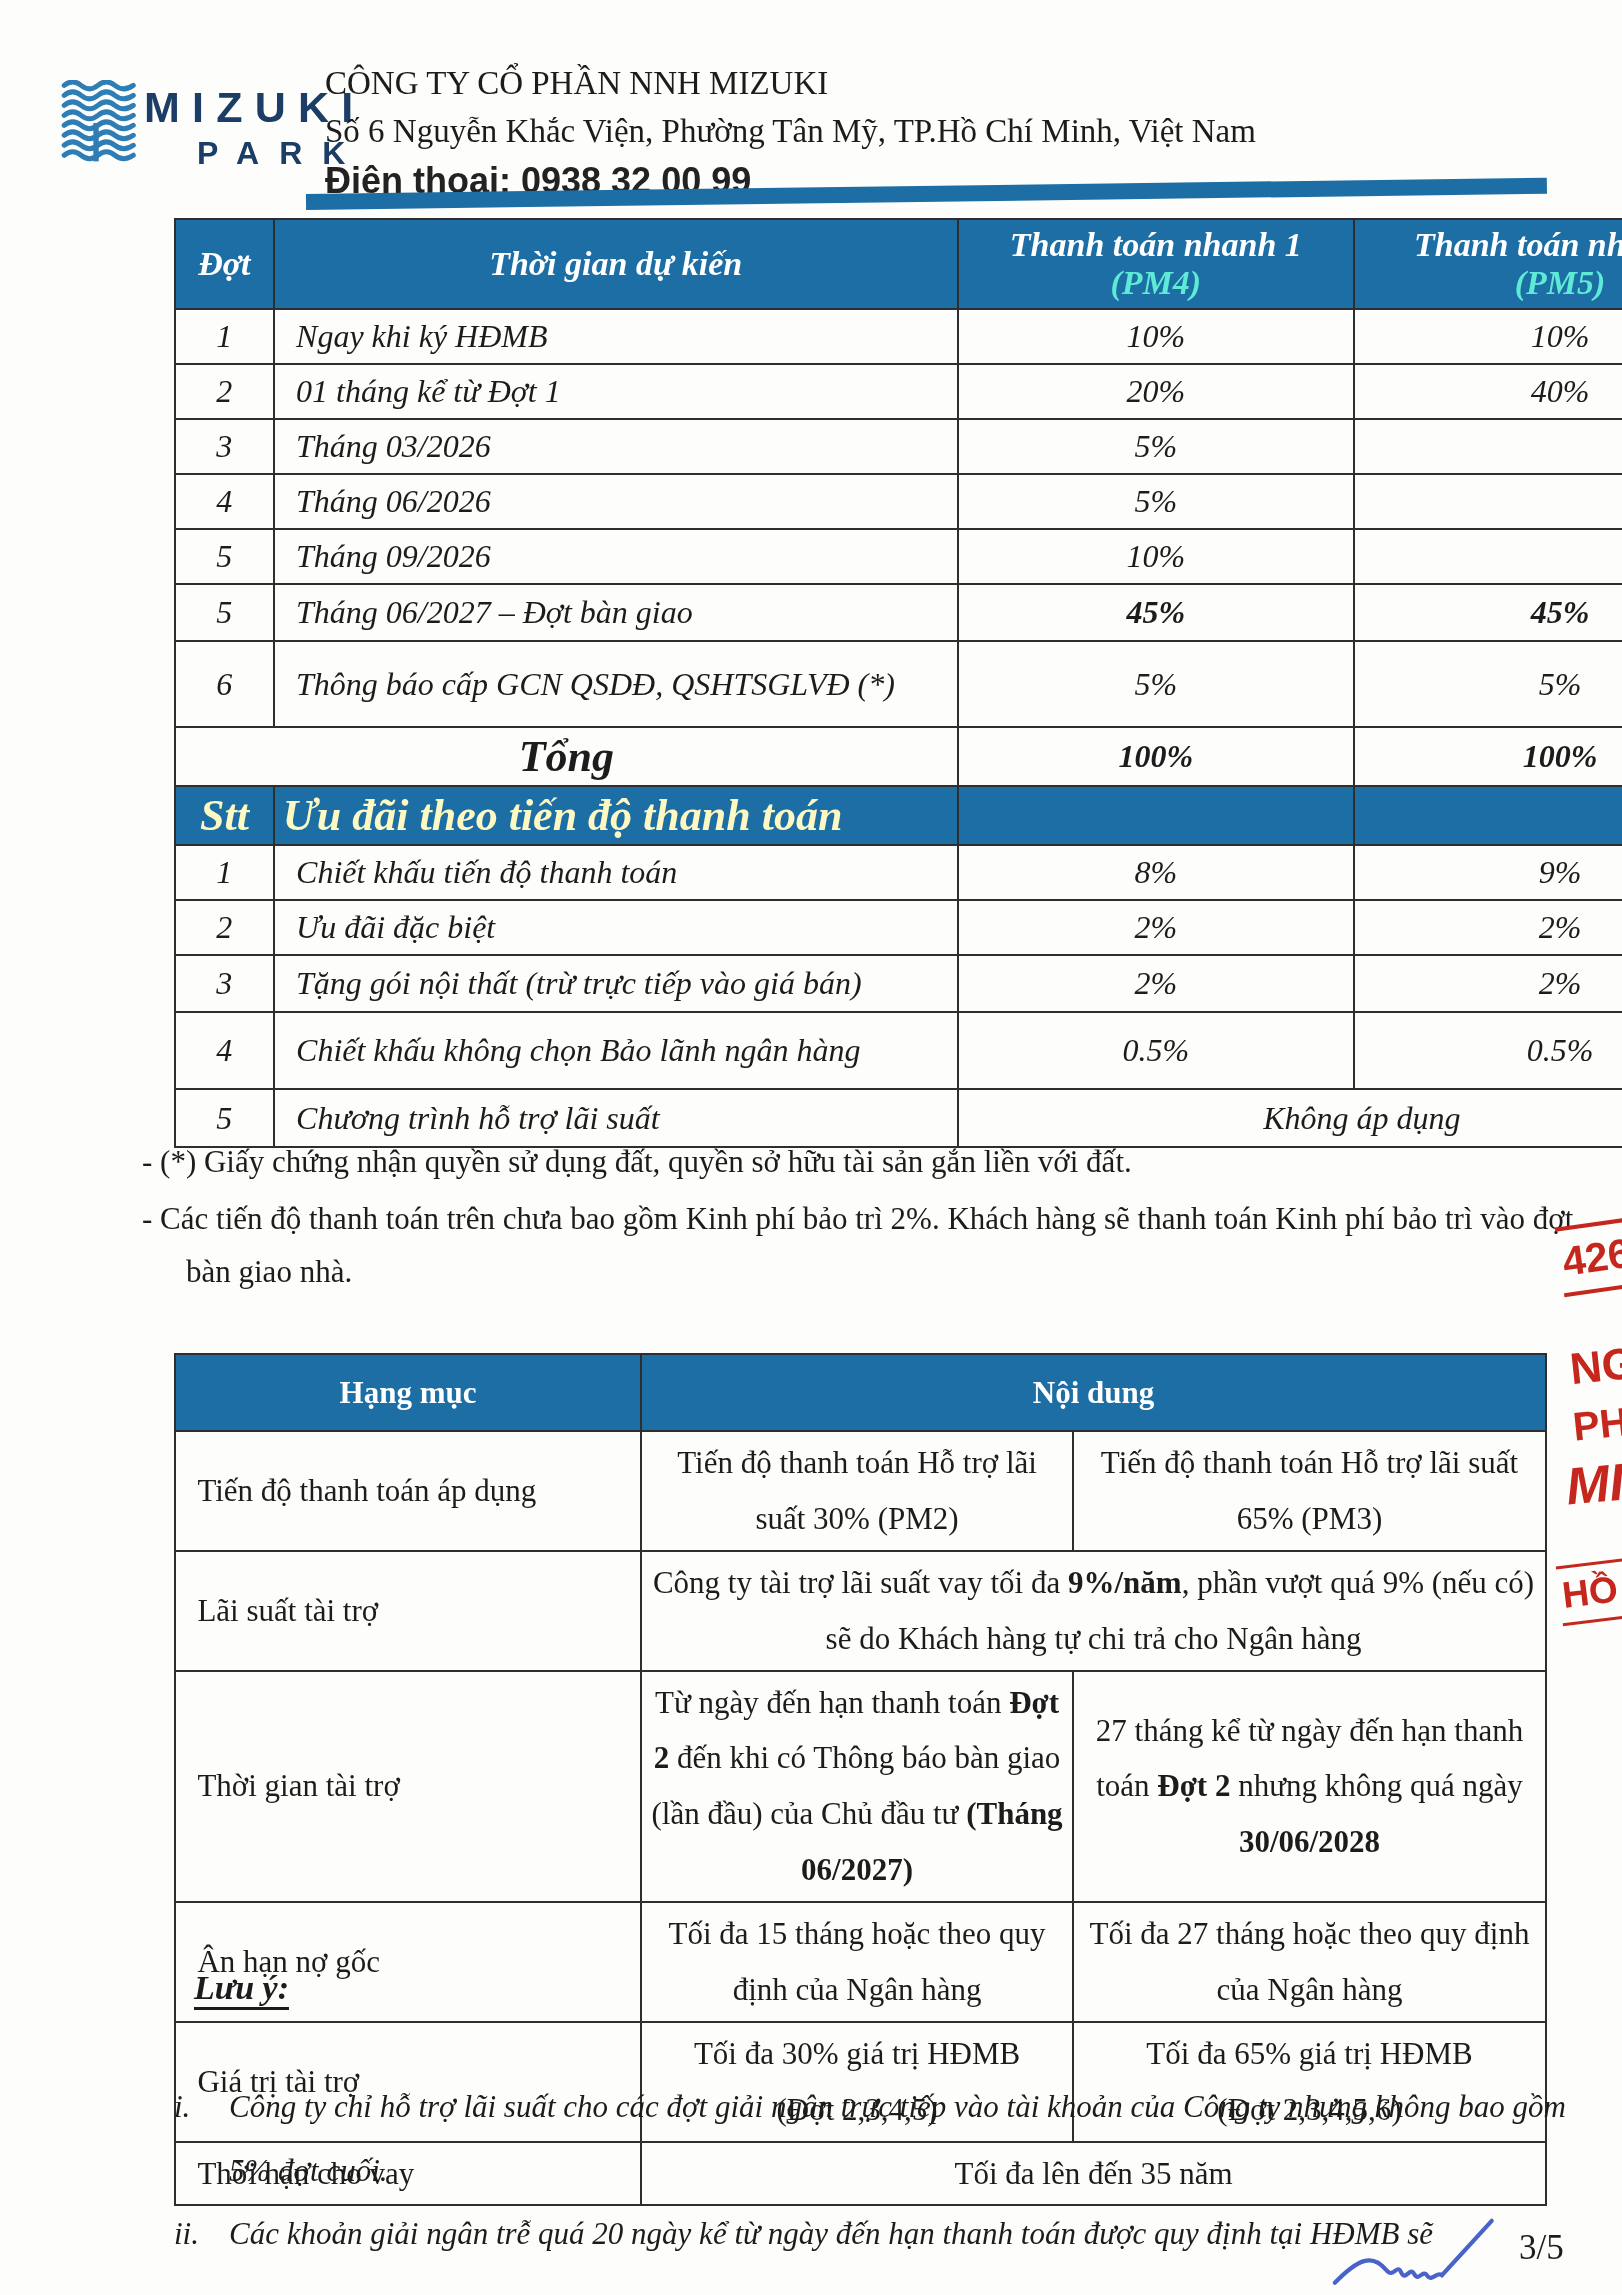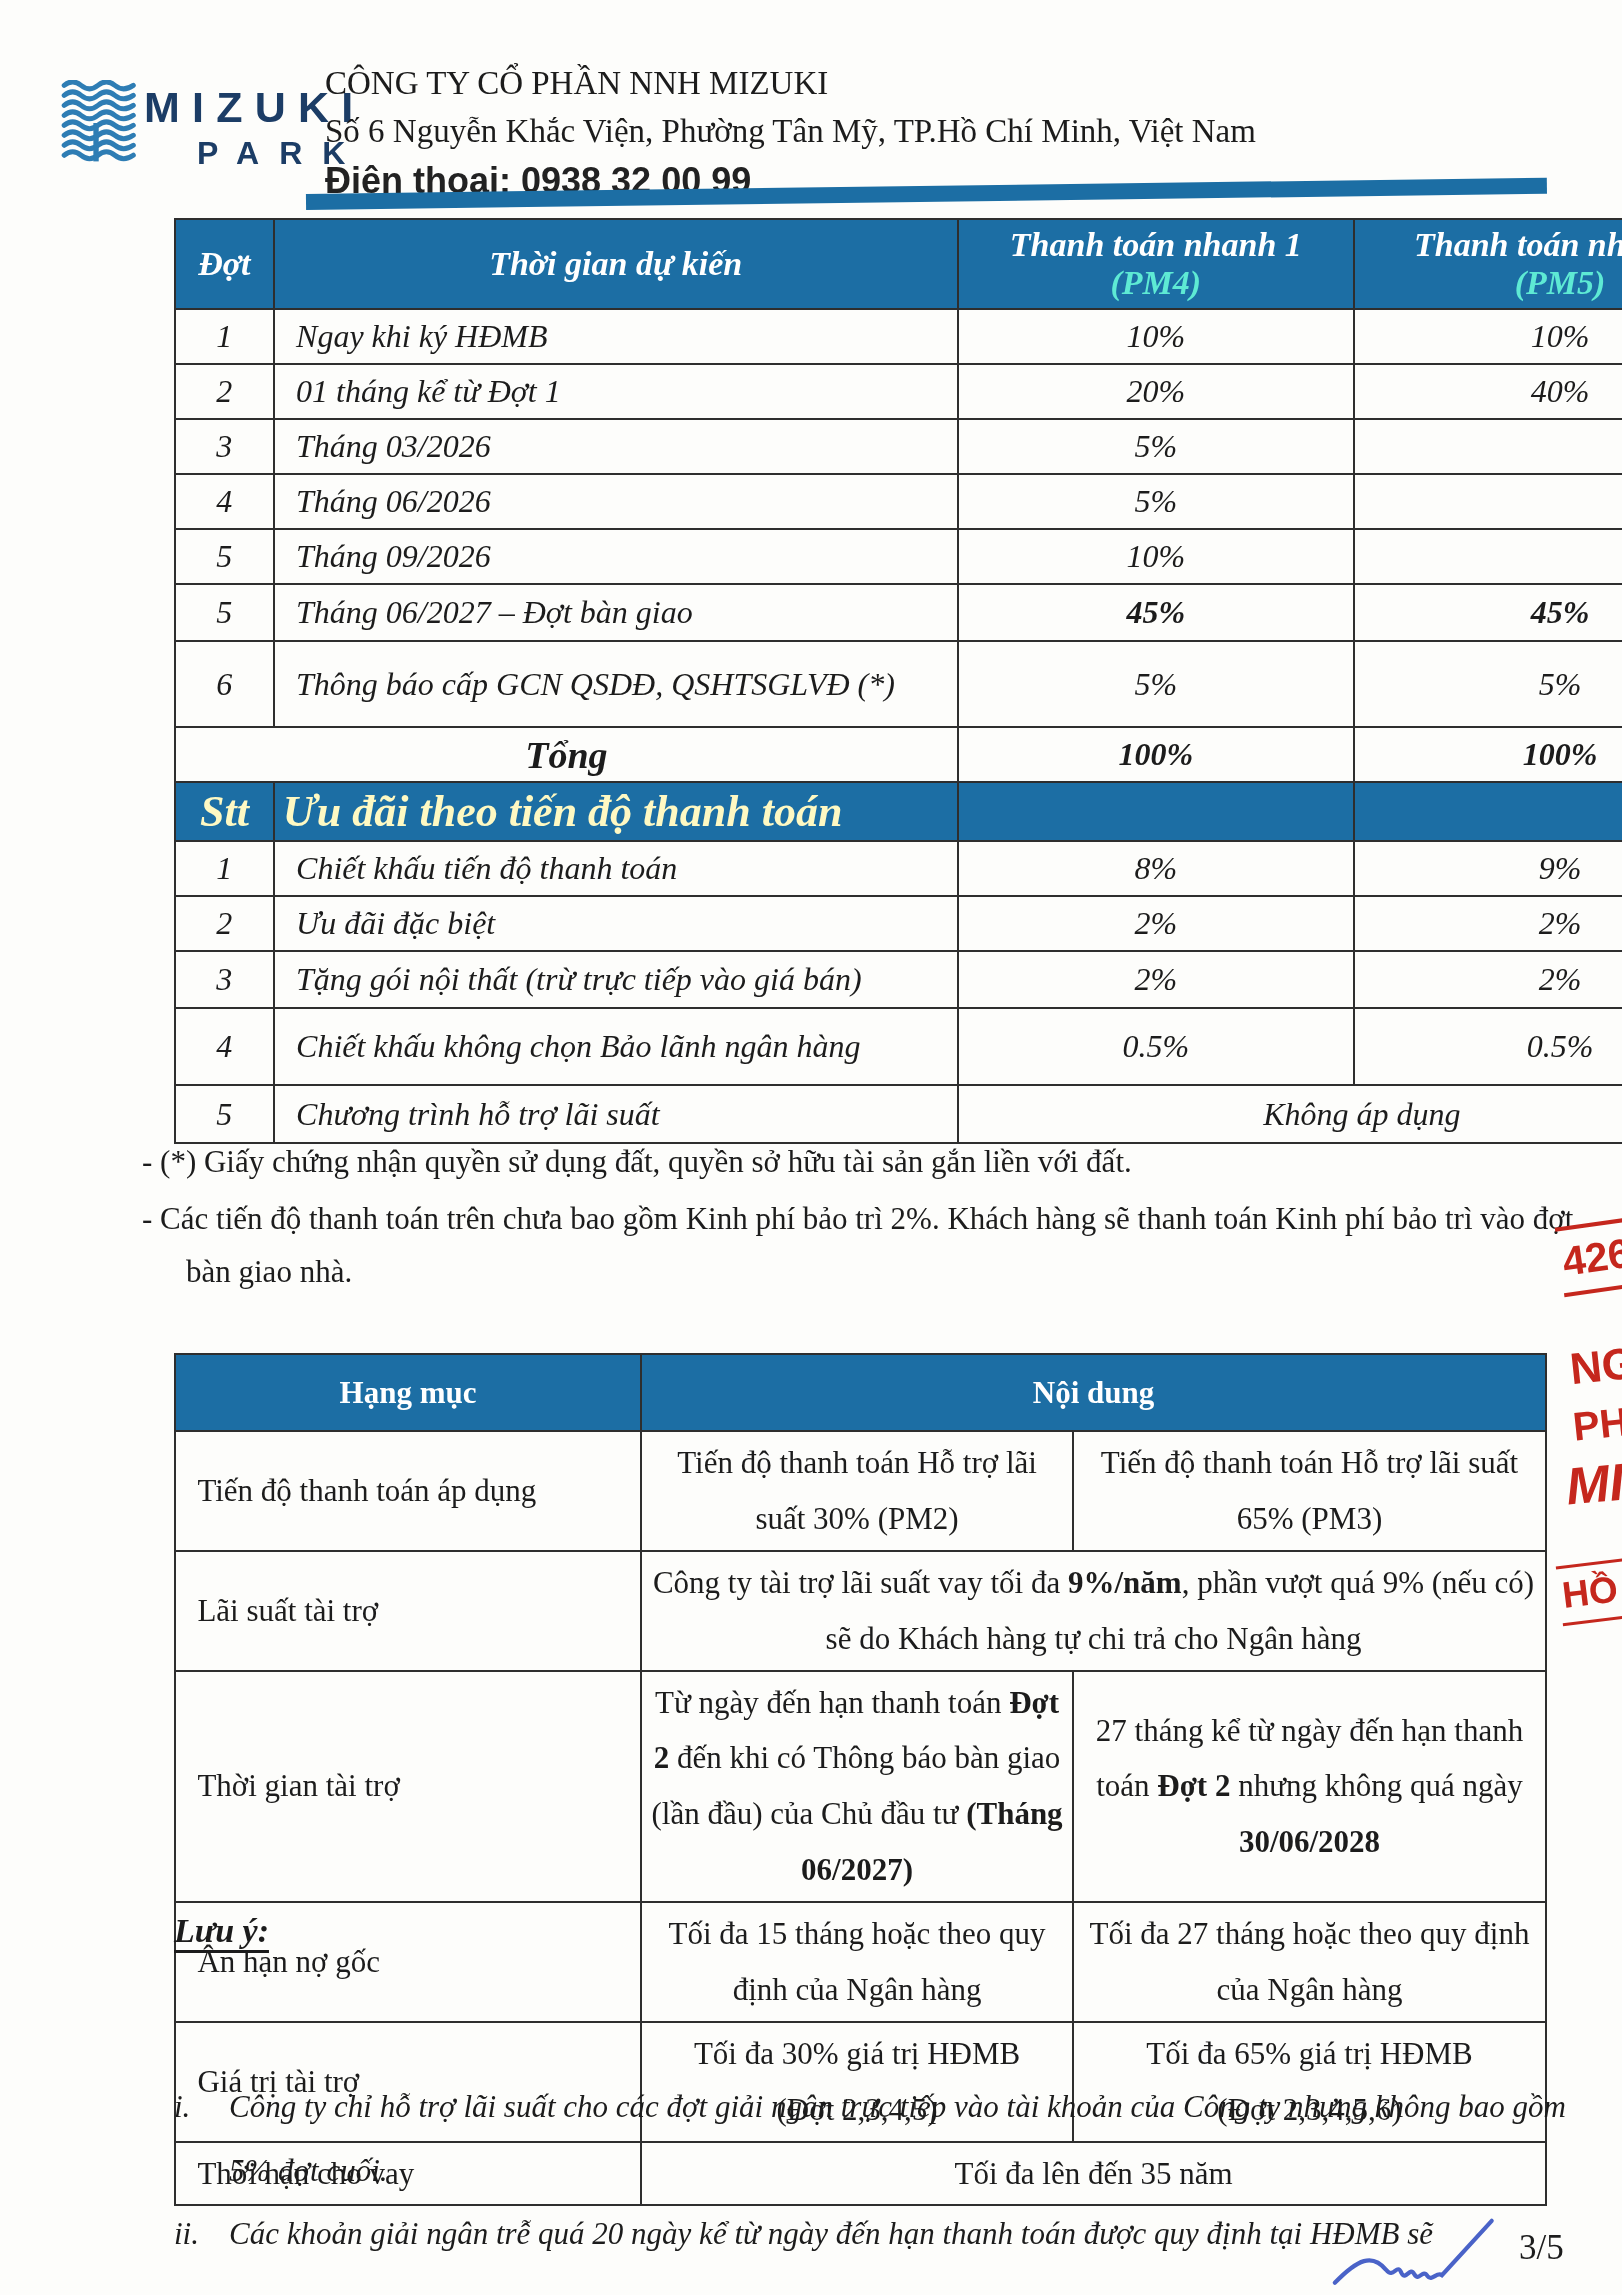--- a/index.html
+++ b/index.html
@@ -44,22 +44,22 @@
   .t2-r3{height:144px;}
   .t2-r4{height:95px;}
   .t2-r5{height:84px;}
   .t2-r6{height:54px;}
 
   
   .notes-mid{position:absolute;left:142px;top:1136px;width:1439px;font-size:31px;line-height:1.7;}
   .notes-mid .note{padding-left:44px;text-indent:-44px;margin-bottom:4.6px;}
   .section3{position:absolute;left:126px;top:1299px;font-size:34px;font-weight:bold;}
   .section3 .sec-num{display:inline-block;width:52px;}
-  .luu-y{position:absolute;left:174px;top:1912px;font-size:34px;font-weight:bold;font-style:italic;
-         text-decoration:underline;text-decoration-thickness:3.1px;text-underline-offset:7.7px;}
+  .luu-y{position:absolute;left:174px;top:1969px;font-size:34px;font-weight:bold;font-style:italic;
+         text-decoration:underline;text-decoration-thickness:3.1px;text-underline-offset:7.7px;padding-left:20px;}
   .notes-bottom{position:absolute;left:174px;top:2075px;width:1412px;font-size:31px;font-style:italic;line-height:2.05;}
   .nb-item{display:flex;}
   .nb-num{width:55px;flex:none;}
   .nb-text{flex:1;}
 
   
   .stamp-frag{position:absolute;color:#c5271d;font-family:"Liberation Sans",sans-serif;
               font-weight:bold;white-space:nowrap;}
   .stamp-426{left:1559px;top:1218px;font-size:41px;transform:rotate(-8deg);
              border-top:4.6px solid #c5271d;border-bottom:4.6px solid #c5271d;padding:7.7px 3.1px;width:130px;}
@@ -163,21 +163,21 @@
       <td class="b">45%</td>
       <td class="b">45%</td>
     </tr>
     <tr class="t1-row-tall">
       <td>6</td>
       <td class="lbl" style="line-height:1.9">Thông báo cấp GCN QSDĐ, QSHTSGLVĐ (*)</td>
       <td>5%</td>
       <td>5%</td>
     </tr>
     <tr class="t1-total">
-      <td colspan="2" class="b" style="font-size:38px">Tổng</td>
+      <td colspan="2" class="b" style="font-size:44px">Tổng</td>
       <td class="b">100%</td>
       <td class="b">100%</td>
     </tr>
     <tr class="t1-sub">
       <td>Stt</td>
       <td class="lbl">Ưu đãi theo tiến độ thanh toán</td>
       <td></td>
       <td></td>
     </tr>
     <tr class="t1-row">

